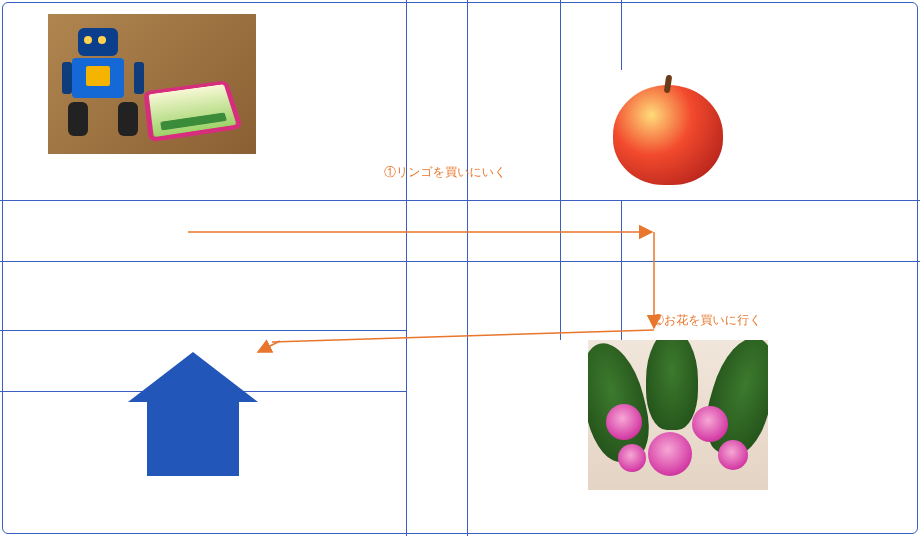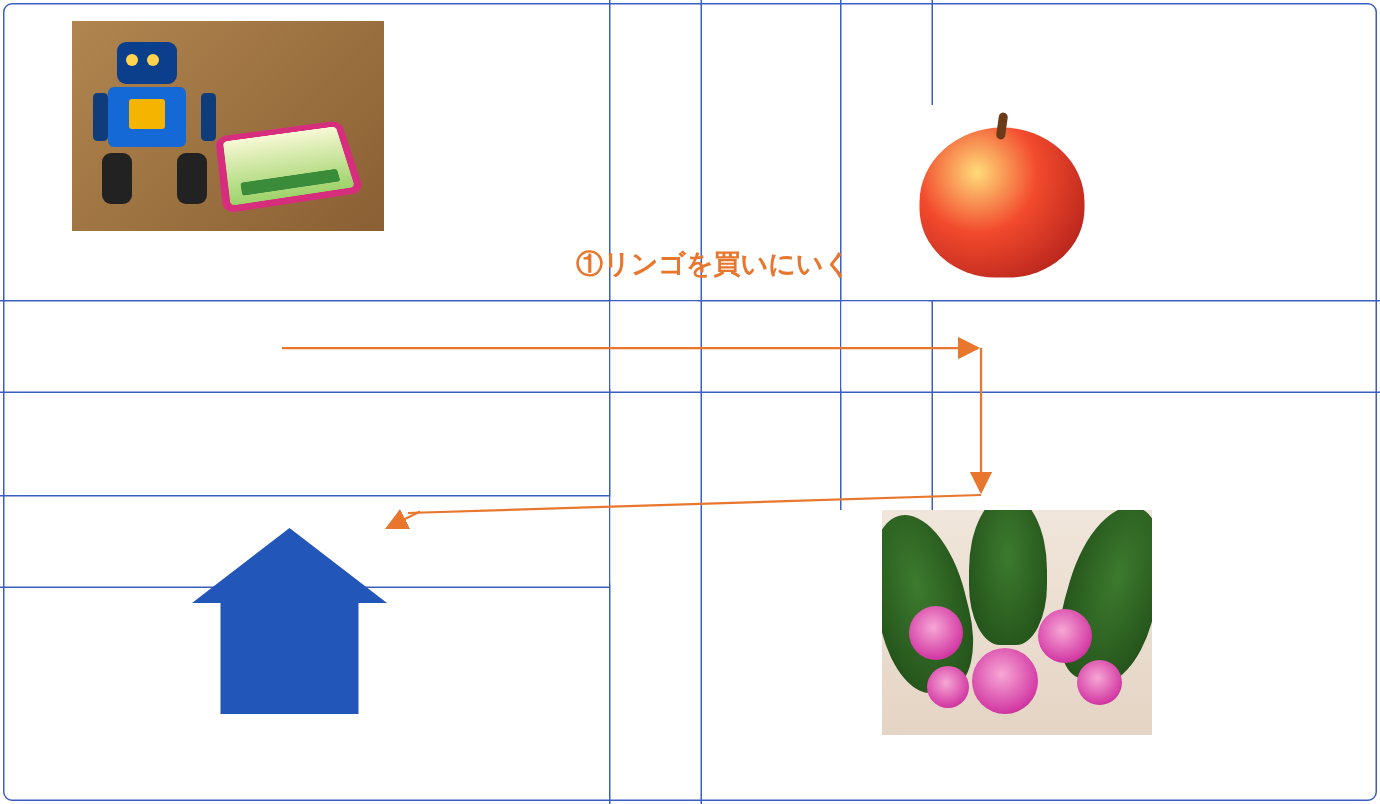--- a/index.html
+++ b/index.html
@@ -31,21 +31,21 @@
   .flowers .leaf.l1{left:-4px;top:2px;transform:rotate(-14deg)}
   .flowers .leaf.l2{right:-4px;top:-4px;transform:rotate(16deg)}
   .flowers .leaf.l3{left:58px;top:-10px;width:52px;height:100px}
   .flowers .bloom{position:absolute;width:36px;height:36px;background:radial-gradient(circle at 45% 40%,#f7a7d5 0%,#d33aa4 70%,#8b1d6a 100%);border-radius:50%}
   .flowers .b1{left:18px;top:64px}.flowers .b2{left:60px;top:92px;width:44px;height:44px}
   .flowers .b3{left:104px;top:66px}.flowers .b4{left:130px;top:100px;width:30px;height:30px}
   .flowers .b5{left:30px;top:104px;width:28px;height:28px}
   .house{position:absolute;left:128px;top:352px;width:130px;height:124px}
   .house .roof{width:0;height:0;border-left:65px solid transparent;border-right:65px solid transparent;border-bottom:50px solid #2256b8;margin:0 auto}
   .house .wall{width:92px;height:74px;background:#2256b8;margin:0 auto}
-  .label{position:absolute;color:#e8762d;font-weight:700;font-size:18px;white-space:nowrap}
+  .label{position:absolute;color:#e8762d;font-weight:400;font-size:12px;white-space:nowrap}
   svg.paths{position:absolute;left:0;top:0;width:920px;height:536px;pointer-events:none}
   .arrow-line{stroke:#e8762d;stroke-width:1.5;fill:none}
   .arrow-head{fill:#e8762d}
 </style>
 </head>
 <body>
 <div class="stage">
   <div class="frame"></div>
 
   <div class="road-v" style="left:406px;top:0;height:536px"></div>
@@ -100,13 +100,14 @@
 
     <line x1="188" y1="232" x2="652" y2="232" class="arrow-line" marker-end="url(#ah)"></line>
 
     <line x1="654" y1="232" x2="654" y2="328" class="arrow-line" marker-end="url(#ah)"></line>
 
     <line x1="654" y1="330" x2="272" y2="342" class="arrow-line"></line>
     <line x1="280" y1="341" x2="258" y2="352" class="arrow-line" marker-end="url(#ah)"></line>
   </svg>
 
   <div class="label" style="left:384px;top:164px">①リンゴを買いにいく</div>
+  <div class="label" style="left:652px;top:312px">②お花を買いに行く</div>
 </div>
 
 </body></html>

